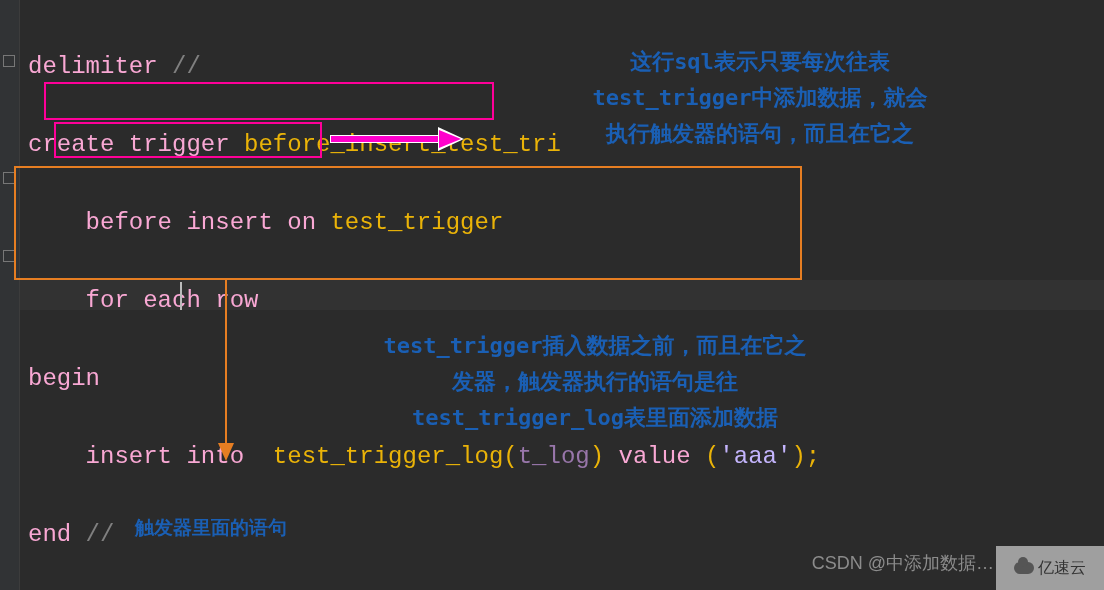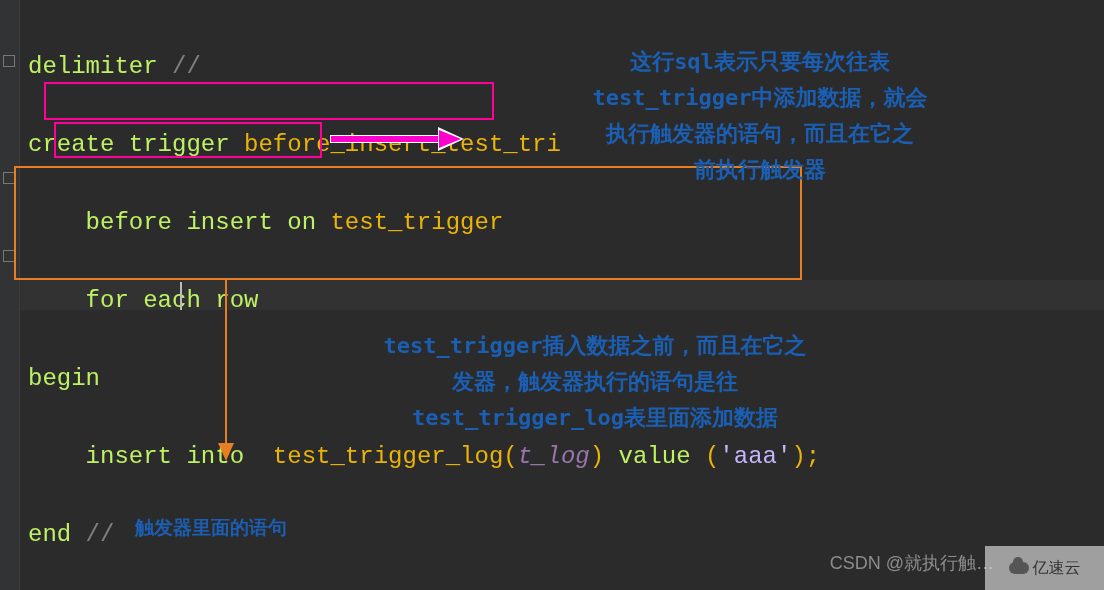--- a/index.html
+++ b/index.html
@@ -27,24 +27,24 @@
     }
     .g1 { top: 55px; }
     .g2 { top: 172px; }
     .g3 { top: 250px; }
     .code {
       position: absolute;
       left: 28px; top: 8px;
       line-height: 39px;
       white-space: pre;
     }
-    .kw { color: #bef264; }
+    .kw { color: #f9a8d4; }
     .txt { color: #eab308; }
     .comment { color: #808080; }
-    .ident { color: #9876aa; font-style: italic; }
+    .ident { color: #9876aa; }
     .str { color: #c4b5fd; }
     .box-pink {
       position: absolute;
       border: 2px solid #ff0099;
     }
     .box-pink-1 { left: 44px; top: 82px; width: 450px; height: 38px; }
     .box-pink-2 { left: 54px; top: 122px; width: 268px; height: 36px; }
     .arrow-pink {
       position: absolute;
       left: 330px; top: 131px;
@@ -122,21 +122,21 @@
     .watermark1 {
       position: absolute;
       right: 110px; bottom: 15px;
       color: #8c8c8c;
       font-size: 18px;
       font-family: sans-serif;
     }
     .watermark2 {
       position: absolute;
       right: 0; bottom: 0;
-      width: 119px; height: 44px;
+      width: 108px; height: 44px;
       background: rgba(255,255,255,0.55);
       color: #333;
       font-size: 16px;
       font-family: Liberation Mono, monospace;
       display: flex;
       align-items: center;
       justify-content: center;
       gap: 4px;
     }
     .cloud {
@@ -188,29 +188,28 @@
 </div>
 
 <div class="box-orange"></div>
 <div class="arrow-orange"></div>
 <div class="arrow-orange-head"></div>
 
 <div class="anno anno1">
   <span>这行</span><span class="m">sql</span><span>表示只要每次往表</span><br>
   <span class="m">test_trigger</span><span>中添加数据，就会</span><br>
   <span>执行触发器的语句，而且在它之</span><br>
-  <span>前执行触发器</span>
 </div>
 
 <div class="anno anno2">
   <br>
   <span class="m">test_trigger</span><span>插入数据之前，而且在它之</span><br>
   <span>发器，触发器执行的语句是往</span><br>
   <span class="m">test_trigger_log</span><span>表里面添加数据</span>
 </div>
 
 <div class="anno anno3">触发器里面的语句</div>
 
-<div class="watermark1">CSDN @就执行触…</div>
+<div class="watermark1">CSDN @中添加数据…</div>
 <div class="watermark2">
   <div class="cloud"></div>
   <span>亿速云</span>
 </div>
 
 </body></html>

